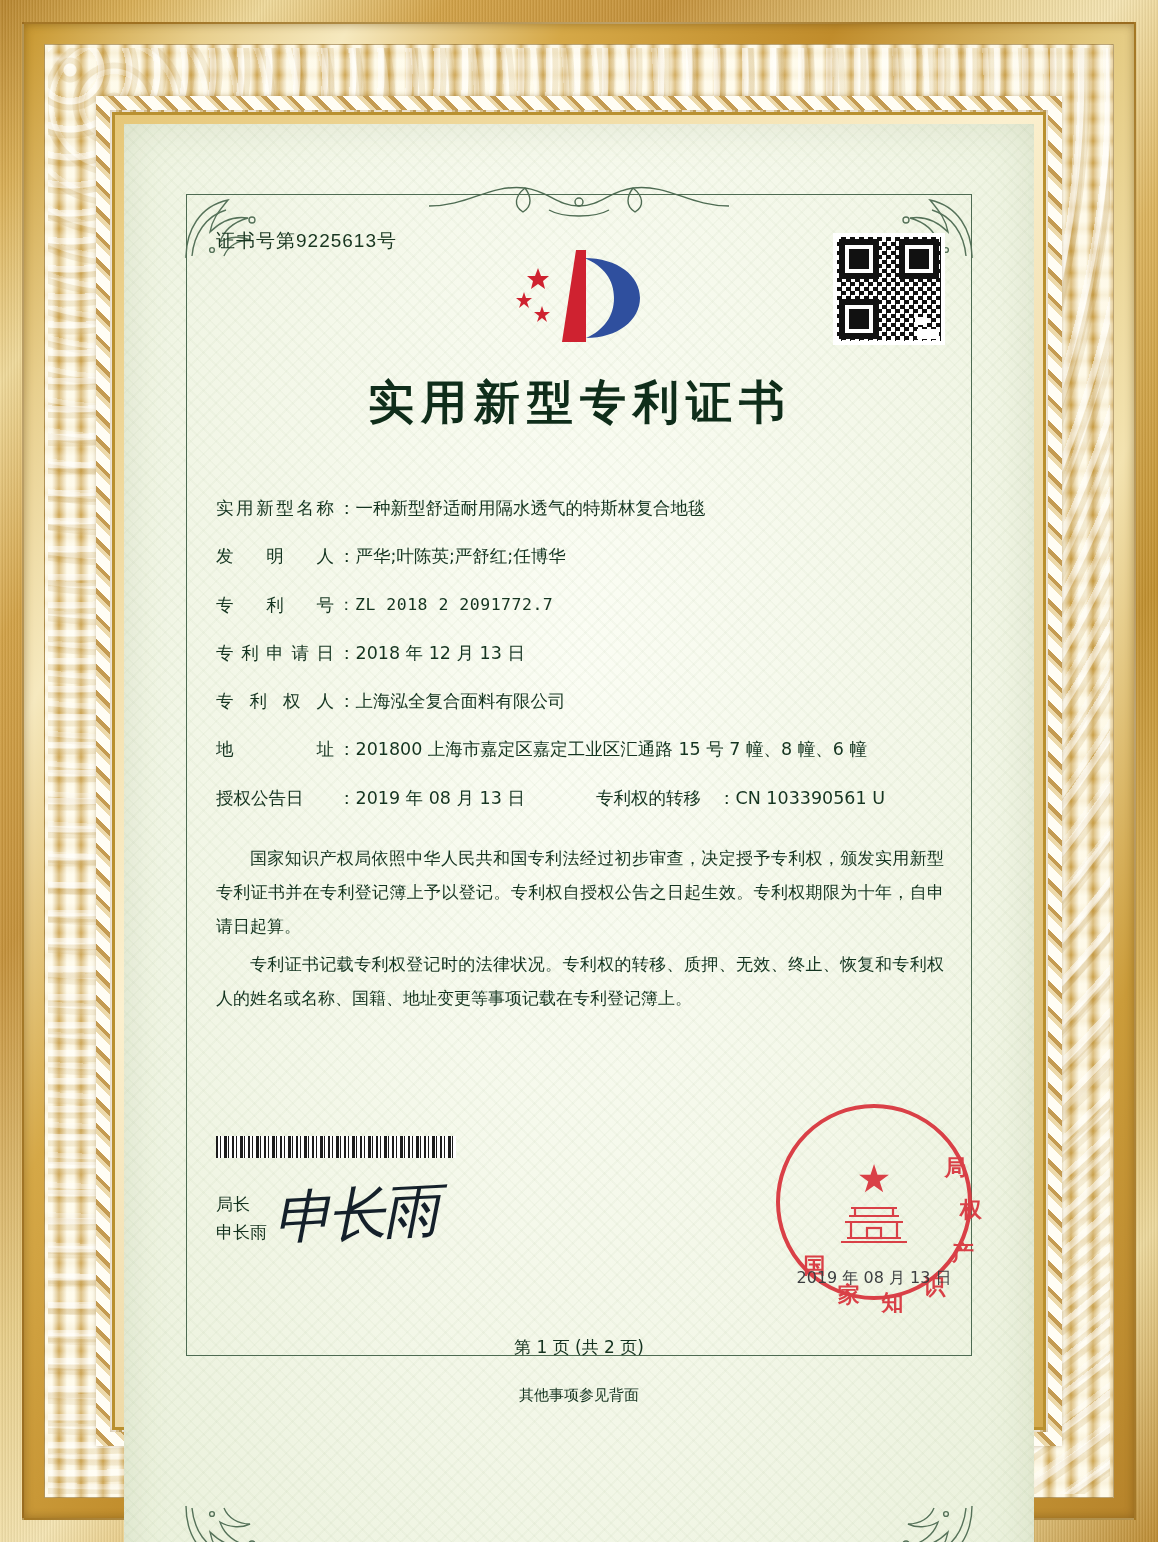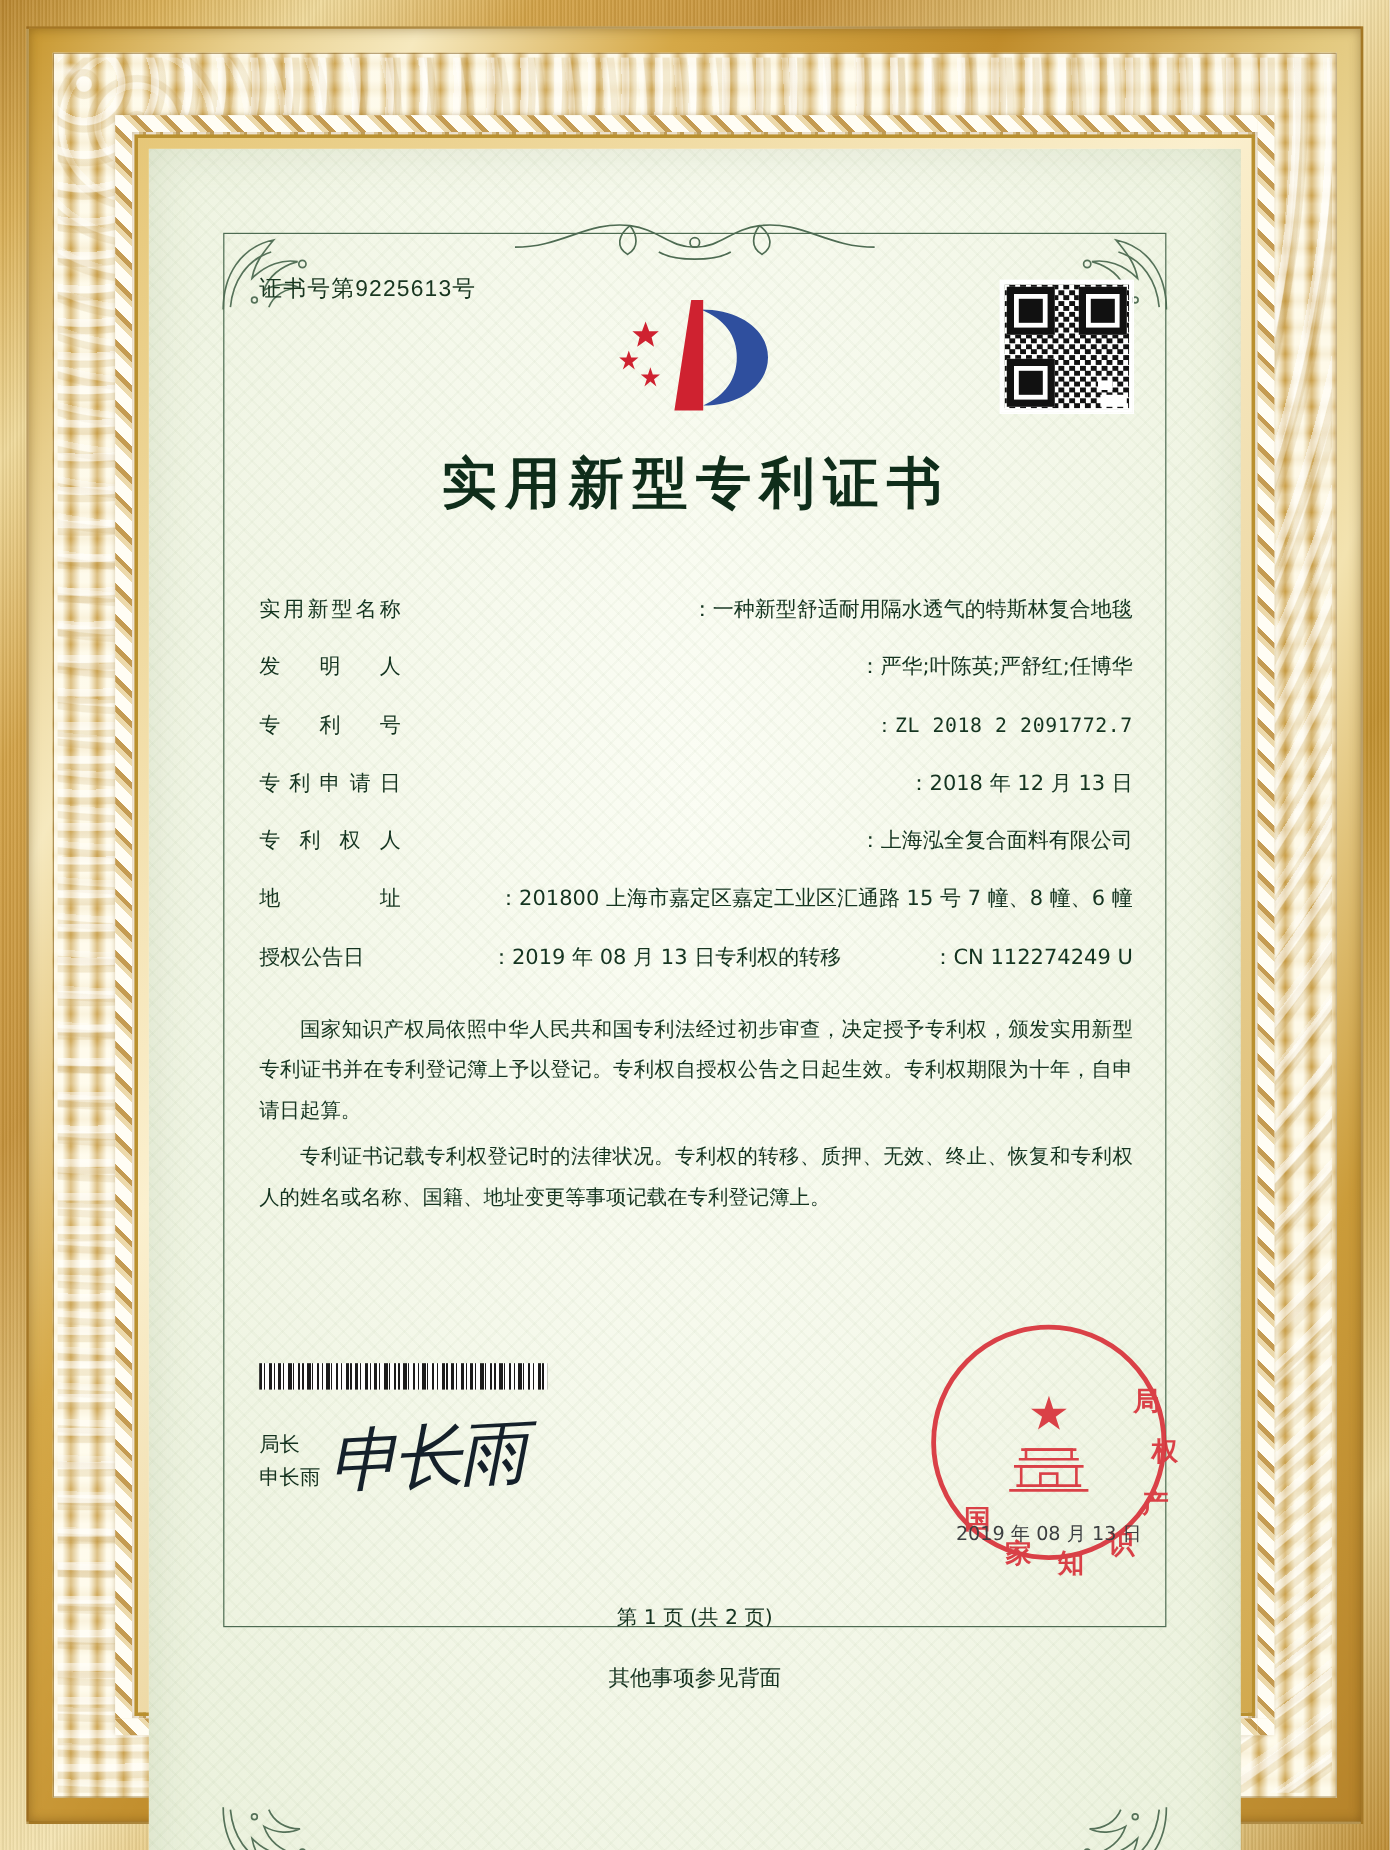--- a/index.html
+++ b/index.html
@@ -256,21 +256,20 @@
     width: 118px;
     flex: 0 0 118px;
     display: flex;
     justify-content: space-between;
     letter-spacing: 0;
   }
   .field-value {
     flex: 1;
     padding-left: 4px;
     word-break: break-all;
-    text-align: right;
   }
   .field-value.mono {
     font-family: "DejaVu Sans Mono", "Liberation Mono", monospace;
     font-size: 16.5px;
     letter-spacing: .5px;
   }
   .row-split { display: flex; margin-bottom: 14px; }
   .row-split .half-a { flex: 0 0 380px; display: flex; }
   .row-split .half-b { flex: 1; display: flex; }
   .row-split .lbl-b { flex: 0 0 118px; display: flex; justify-content: space-between; }
@@ -382,21 +381,21 @@
     text-align: center;
     font-size: 17px;
     color: #14321f;
     font-family: "DejaVu Sans", "Liberation Sans", sans-serif;
   }
   .footnote {
     position: absolute;
     left: 0; right: 0;
     top: 1262px;
     text-align: center;
-    font-size: 18px;
+    font-size: 15px;
     color: #14321f;
     font-family: Liberation Mono, monospace;
   }
 </style>
 </head>
 <body>
 
 <div class="frame-outer">
   <div class="frame-bevel-1"></div>
   <div class="frame-orn"></div>
@@ -547,21 +546,21 @@
             </div>
             <div class="field-value">
               <span>：</span><span>2019 年 08 月 13 日</span>
             </div>
           </div>
           <div class="half-b">
             <div class="lbl-b">
               <span>专利权的转移</span>
             </div>
             <div class="field-value">
-              <span>：</span><span>CN 112274249 U</span>
+              <span>：</span><span>CN 103390561 U</span>
             </div>
           </div>
         </div>
 
       </div>
 
       <div class="paragraphs">
         <p>国家知识产权局依照中华人民共和国专利法经过初步审查，决定授予专利权，颁发实用新型专利证书并在专利登记簿上予以登记。专利权自授权公告之日起生效。专利权期限为十年，自申请日起算。</p>
         <p>专利证书记载专利权登记时的法律状况。专利权的转移、质押、无效、终止、恢复和专利权人的姓名或名称、国籍、地址变更等事项记载在专利登记簿上。</p>
       </div>

